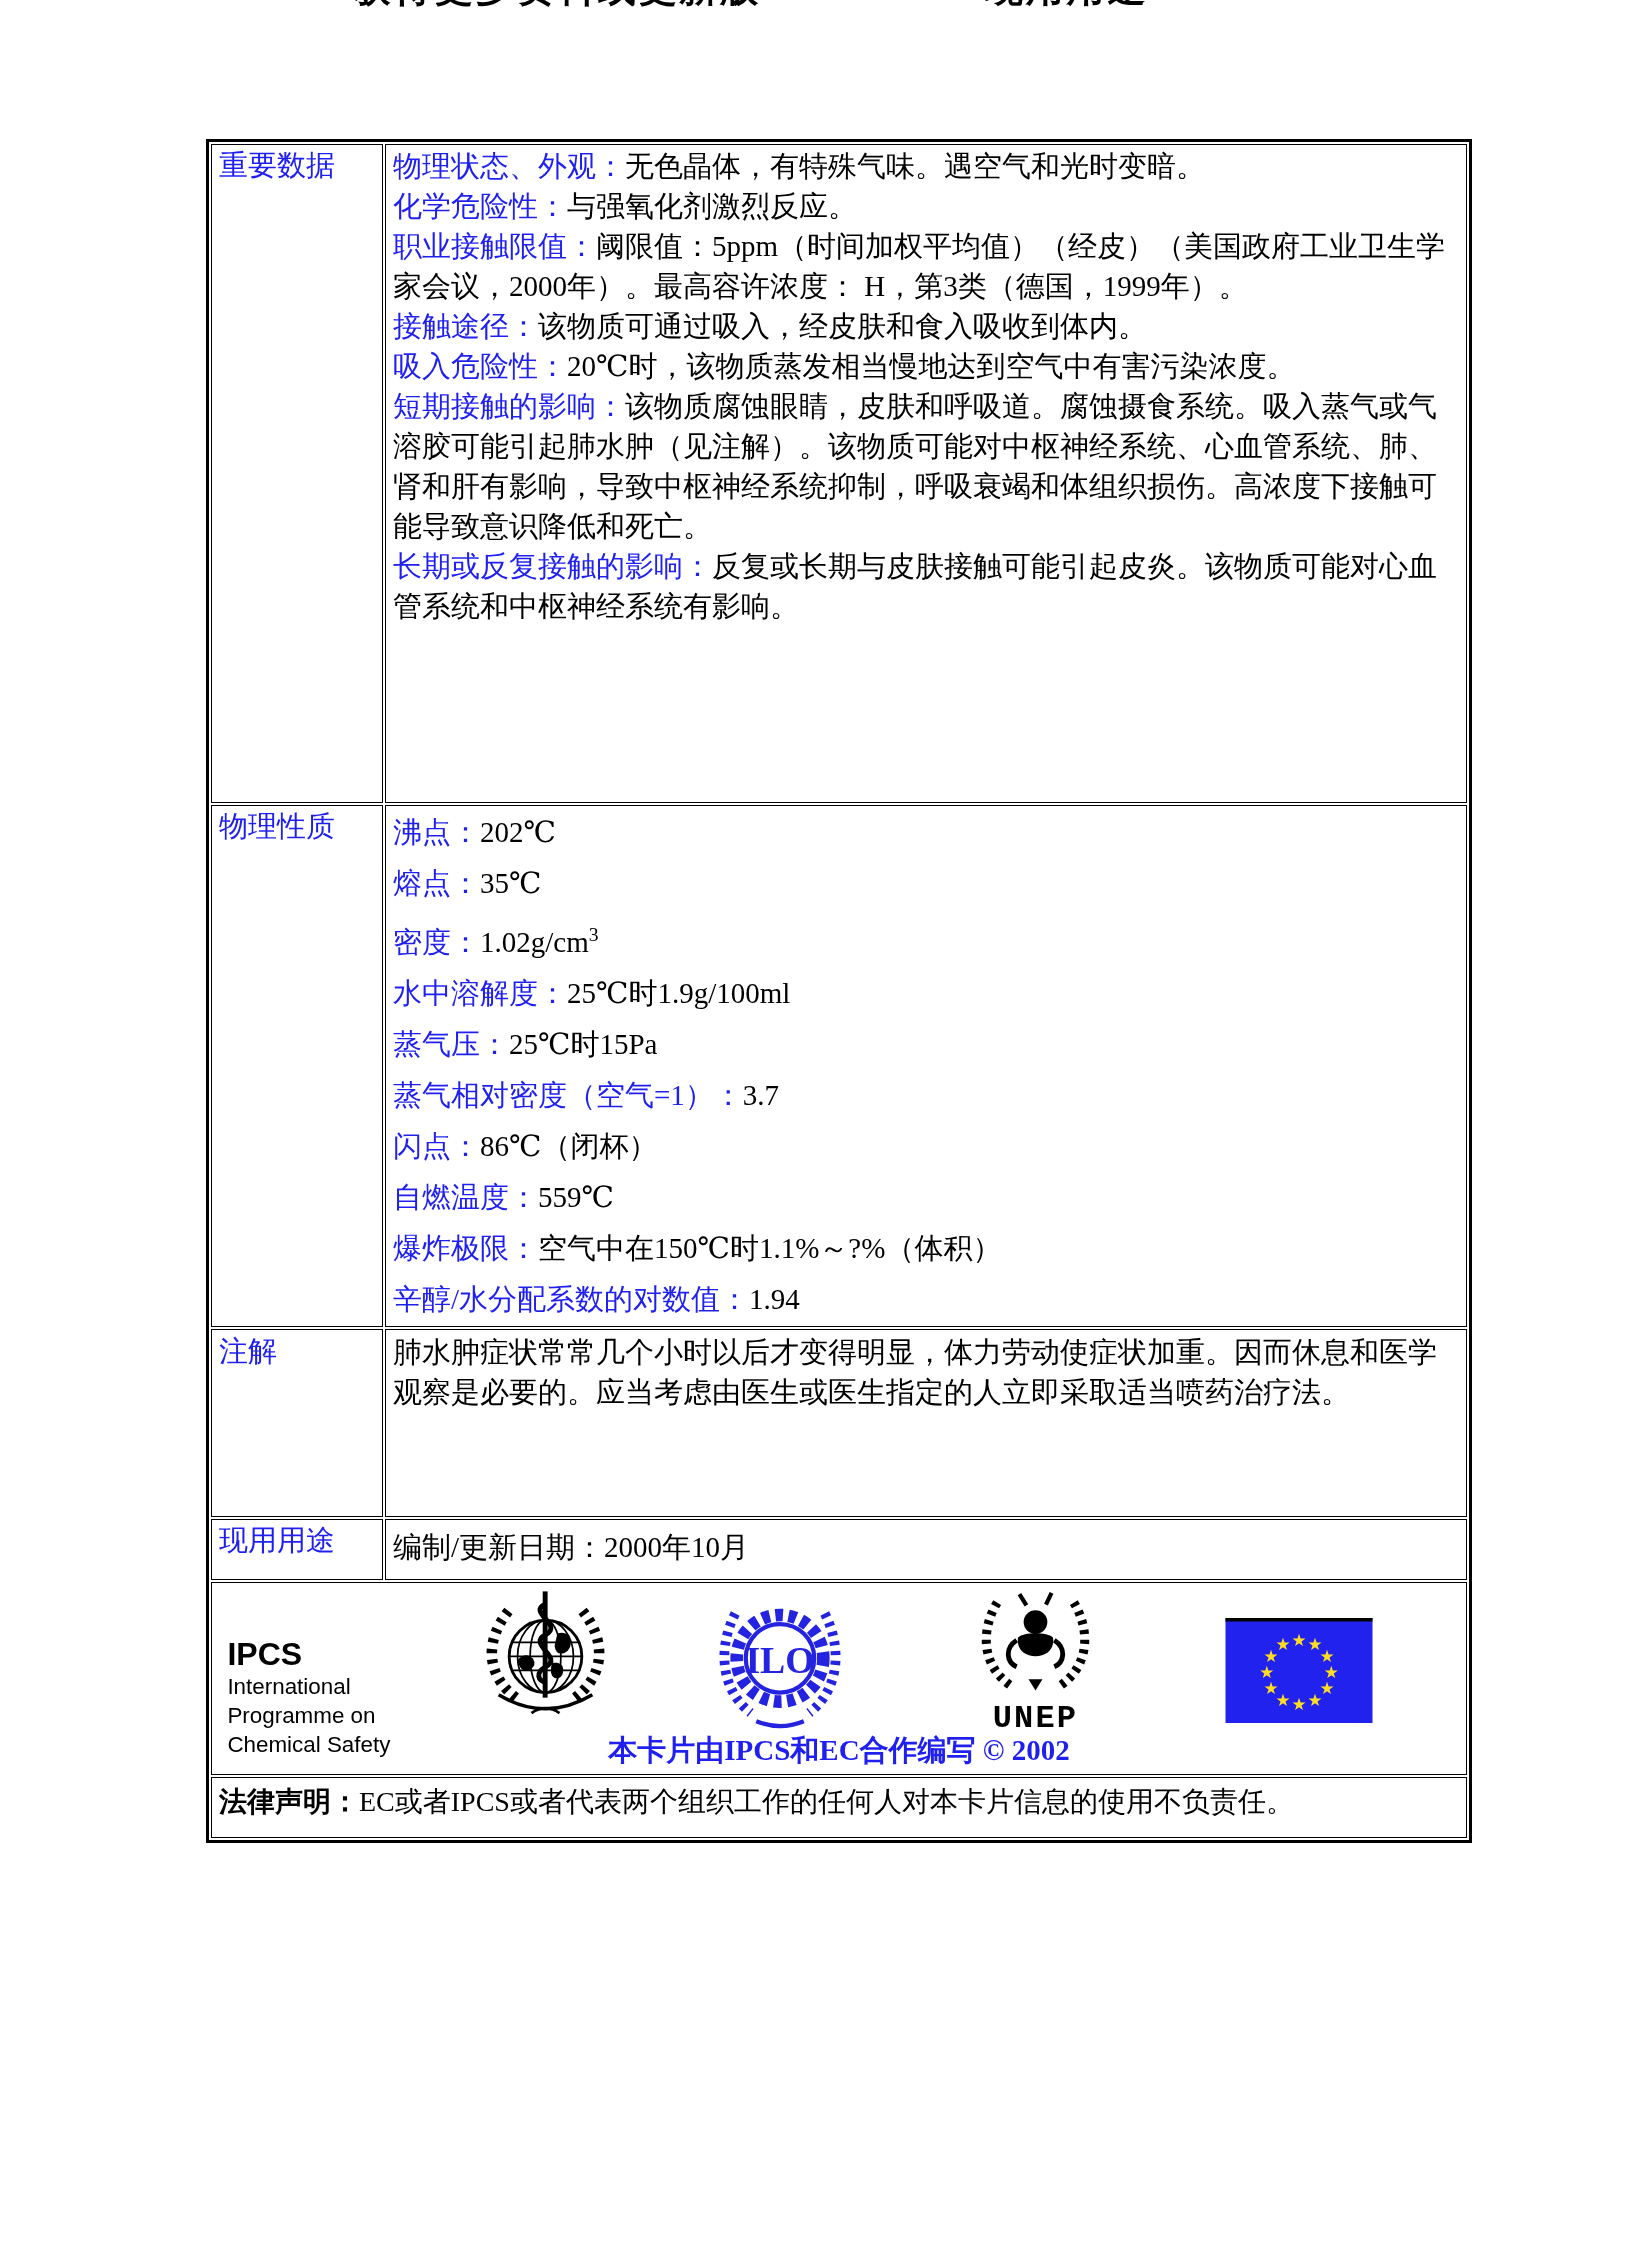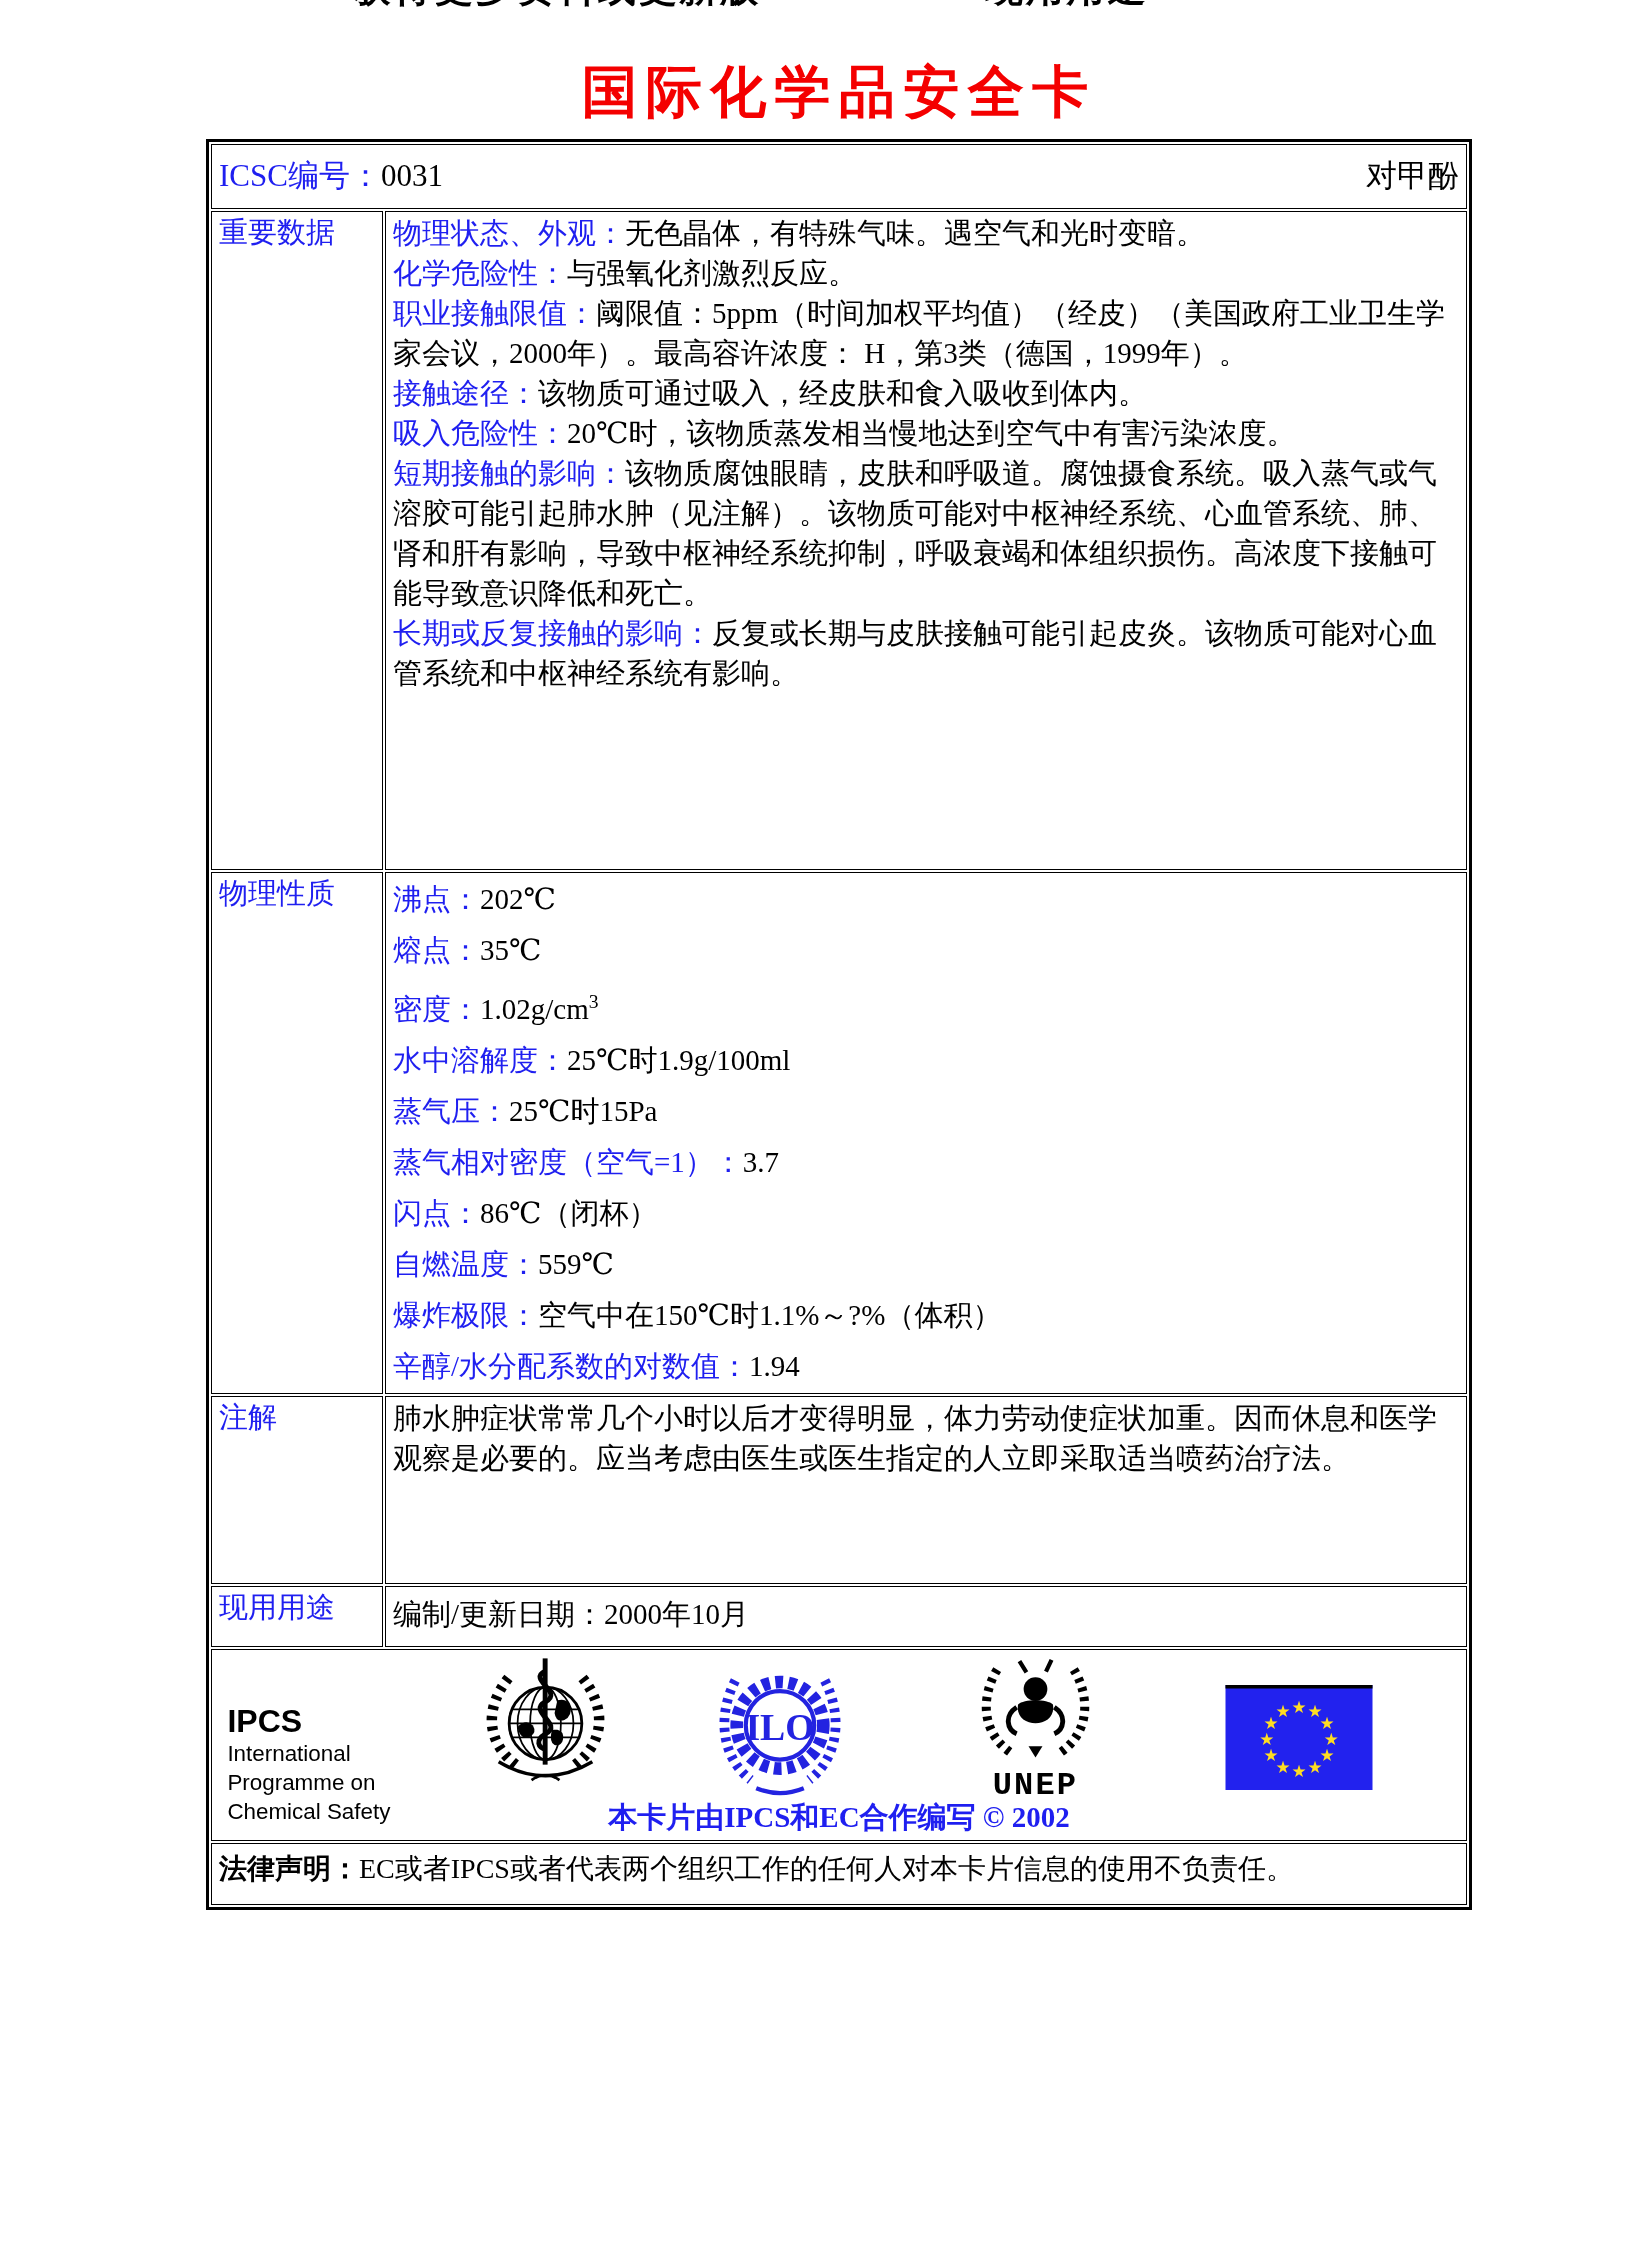--- a/index.html
+++ b/index.html
@@ -132,39 +132,28 @@
 
 <div class="page">
 
   <div class="clip-frag" style="left:353px;width:420px;">
     <span>获得更多资料或更新版本</span>
   </div>
   <div class="clip-frag" style="left:985px;width:168px;">
     <span>现用用途</span>
   </div>
 
-  <div class="page-title">国际化学品安全卡</div>
 
   <table class="card">
     <colgroup>
         <col style="width:172px">
         <col>
       </colgroup>
 
     <tbody>
-        <tr>
-      <td colspan="2" class="icsc-cell">
-        <div class="icsc-flex">
-          <span>
-            <span class="blue-label">ICSC编号：</span><span>0031</span>
-          </span>
-          <span>对甲酚</span>
-        </div>
-      </td>
-    </tr>
 
     <tr>
       <td class="side">重要数据</td>
       <td class="imp-cell">
         <div>
               <div class="entry"><span class="blue-label">物理状态、外观：</span><span>无色晶体，有特殊气味。遇空气和光时变暗。</span></div>
               <div class="entry"><span class="blue-label">化学危险性：</span><span>与强氧化剂激烈反应。</span></div>
               <div class="entry"><span class="blue-label">职业接触限值：</span><span>阈限值：5ppm（时间加权平均值）（经皮）（美国政府工业卫生学家会议，2000年）。最高容许浓度： H，第3类（德国，1999年）。</span></div>
               <div class="entry"><span class="blue-label">接触途径：</span><span>该物质可通过吸入，经皮肤和食入吸收到体内。</span></div>
               <div class="entry"><span class="blue-label">吸入危险性：</span><span>20℃时，该物质蒸发相当慢地达到空气中有害污染浓度。</span></div>

